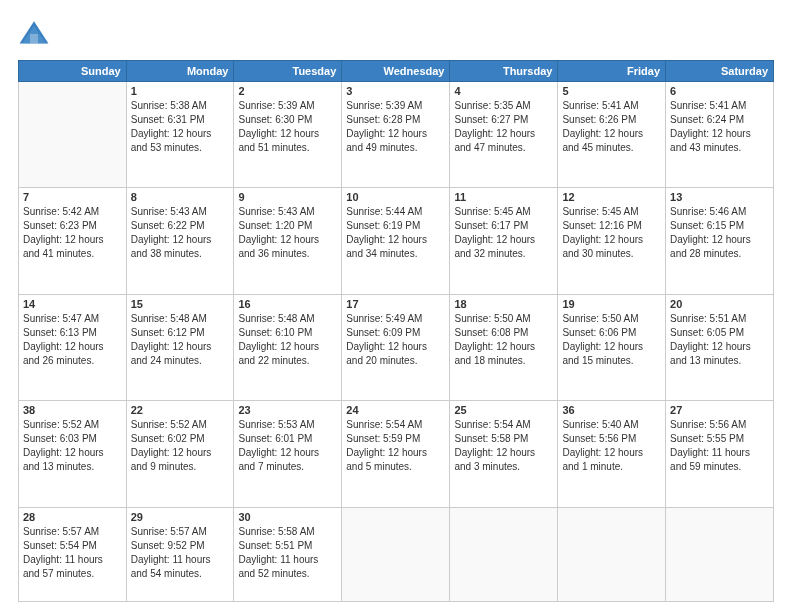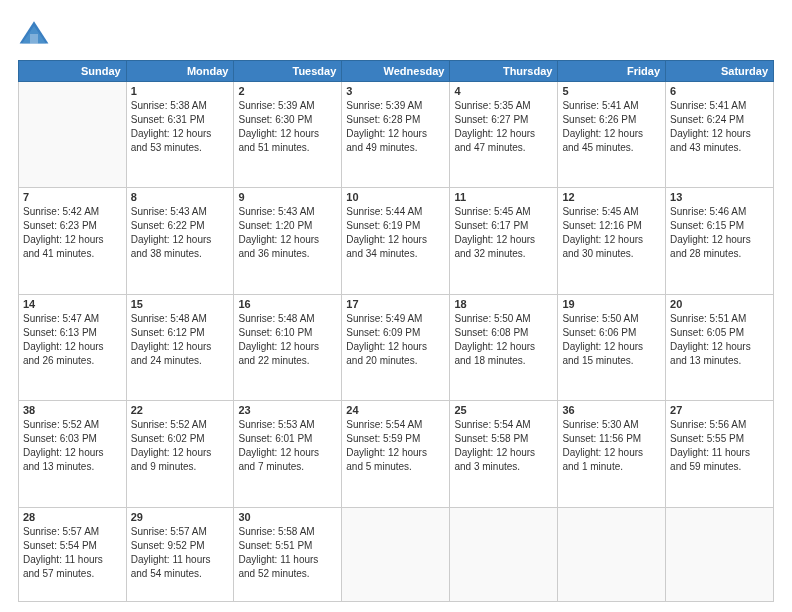--- a/index.html
+++ b/index.html
@@ -236,21 +236,21 @@
           <td>
             <span class="day-num">24</span>
             <div class="cell-info"><span>Sunrise: 5:54 AM</span><br><span>Sunset: 5:59 PM</span><br><span>Daylight: 12 hours</span><br><span>and 5 minutes.</span></div>
           </td>
           <td>
             <span class="day-num">25</span>
             <div class="cell-info"><span>Sunrise: 5:54 AM</span><br><span>Sunset: 5:58 PM</span><br><span>Daylight: 12 hours</span><br><span>and 3 minutes.</span></div>
           </td>
           <td>
             <span class="day-num">36</span>
-            <div class="cell-info"><span>Sunrise: 5:30 AM</span><br><span>Sunset: 11:56 PM</span><br><span>Daylight: 12 hours</span><br><span>and 1 minute.</span></div>
+            <div class="cell-info"><span>Sunrise: 5:40 AM</span><br><span>Sunset: 5:56 PM</span><br><span>Daylight: 12 hours</span><br><span>and 1 minute.</span></div>
           </td>
           <td>
             <span class="day-num">27</span>
             <div class="cell-info"><span>Sunrise: 5:56 AM</span><br><span>Sunset: 5:55 PM</span><br><span>Daylight: 11 hours</span><br><span>and 59 minutes.</span></div>
           </td>
         </tr>
         <tr class="last-row">
           <td>
             <span class="day-num">28</span>
             <div class="cell-info"><span>Sunrise: 5:57 AM</span><br><span>Sunset: 5:54 PM</span><br><span>Daylight: 11 hours</span><br><span>and 57 minutes.</span></div>

